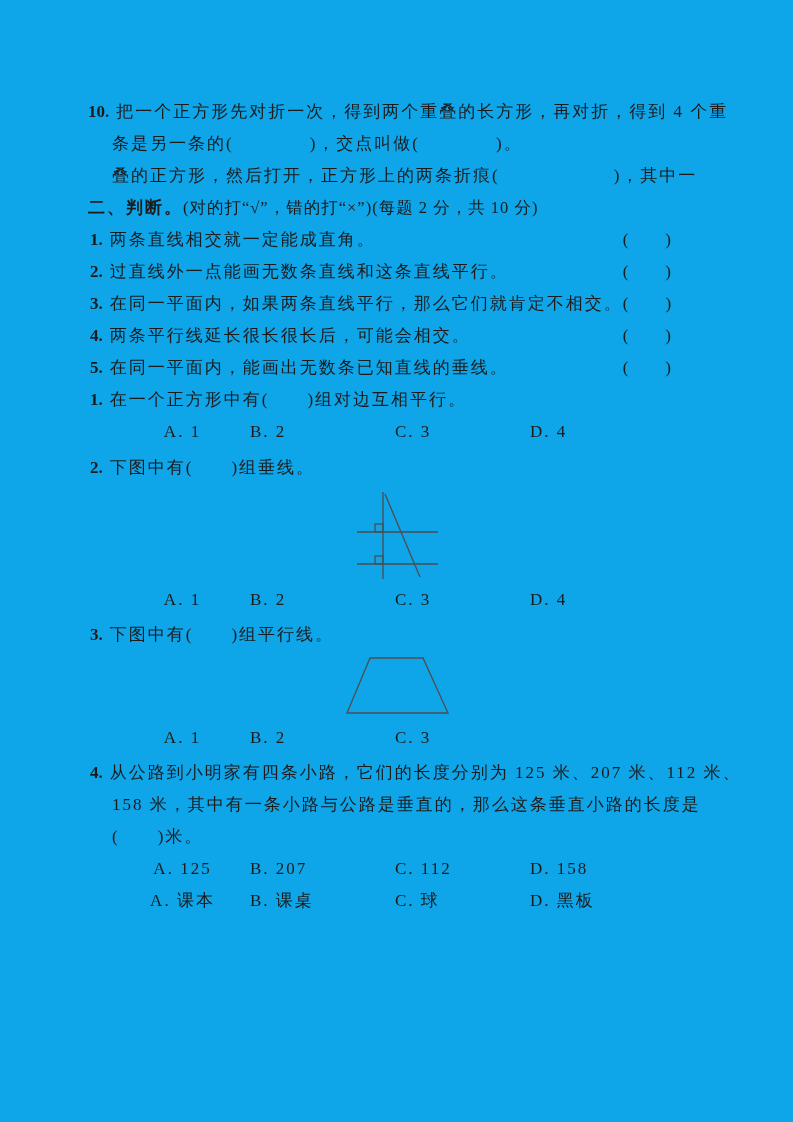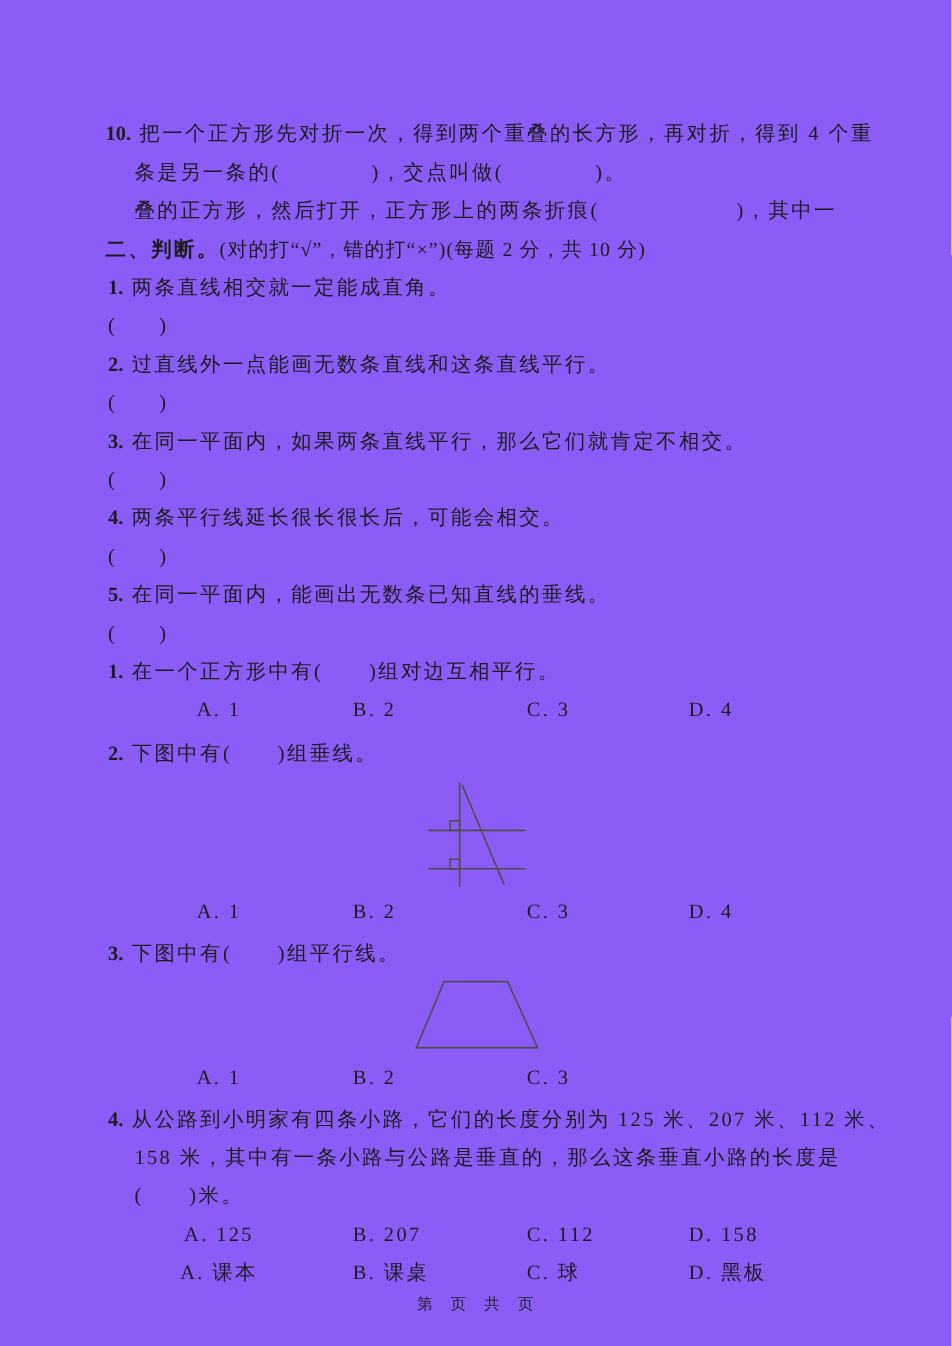--- a/index.html
+++ b/index.html
@@ -1,43 +1,43 @@
 <!DOCTYPE html>
 <html><head>
 <meta charset="utf-8">
 <style>
   html,body{margin:0;padding:0;background:#ffffff;}
   .page{
     position:relative;
     width:793px;height:1122px;
-    background:#8b5cf6;
+    background:#0ea5e9;
     font-family:"Liberation Serif","DejaVu Serif",serif;
     font-size:17px;
     color:#1c1c1c;
     overflow:hidden;
   }
   .content{
     position:absolute;
     left:62px;top:96px;
     width:673px;
     letter-spacing:2px;
   }
   .line{line-height:32px;white-space:nowrap;}
   .num{font-weight:700;margin-right:7px;letter-spacing:0;}
   .q-first{margin-left:26px;}
   .cont{margin-left:50px;}
   .heading{margin-left:6px;}
   .h-label{font-weight:700;margin-left:20px;}
   .h-note{font-size:16.5px;letter-spacing:1px;}
   .item{margin-left:28px;}
-  .j-row{display:flex;justify-content:space-between;margin-left:28px;flex-direction:column;}
+  .j-row{display:flex;justify-content:space-between;margin-left:28px;}
   .j-bracket{margin-right:63px;letter-spacing:1px;}
   .options{display:flex;margin-left:53px;}
   .o1{display:inline-block;width:135px;text-align:center;}
-  .o2{display:inline-block;width:145px;margin-left:44px;}
+  .o2{display:inline-block;width:145px;}
   .o3{display:inline-block;width:135px;}
   .o4{display:inline-block;}
   .fig{display:flex;justify-content:center;align-items:center;}
   .fig-perp{height:100px;}
   .fig-trap{height:64px;}
   .fig svg{display:block;}
   .fig line,.fig rect,.fig polygon{stroke:#4d4d4d;stroke-width:1.3;fill:none;}
   .mt2{margin-top:2px;}
   .mt3{margin-top:3px;}
   .mt4{margin-top:4px;}
@@ -147,14 +147,13 @@
 
     <div class="line options">
       <span class="o1">A. 课本</span>
       <span class="o2">B. 课桌</span>
       <span class="o3">C. 球</span>
       <span class="o4">D. 黑板</span>
     </div>
 
   </div>
 
-  <div class="footer">第　页　共　页</div>
 </div>
 
 </body></html>

